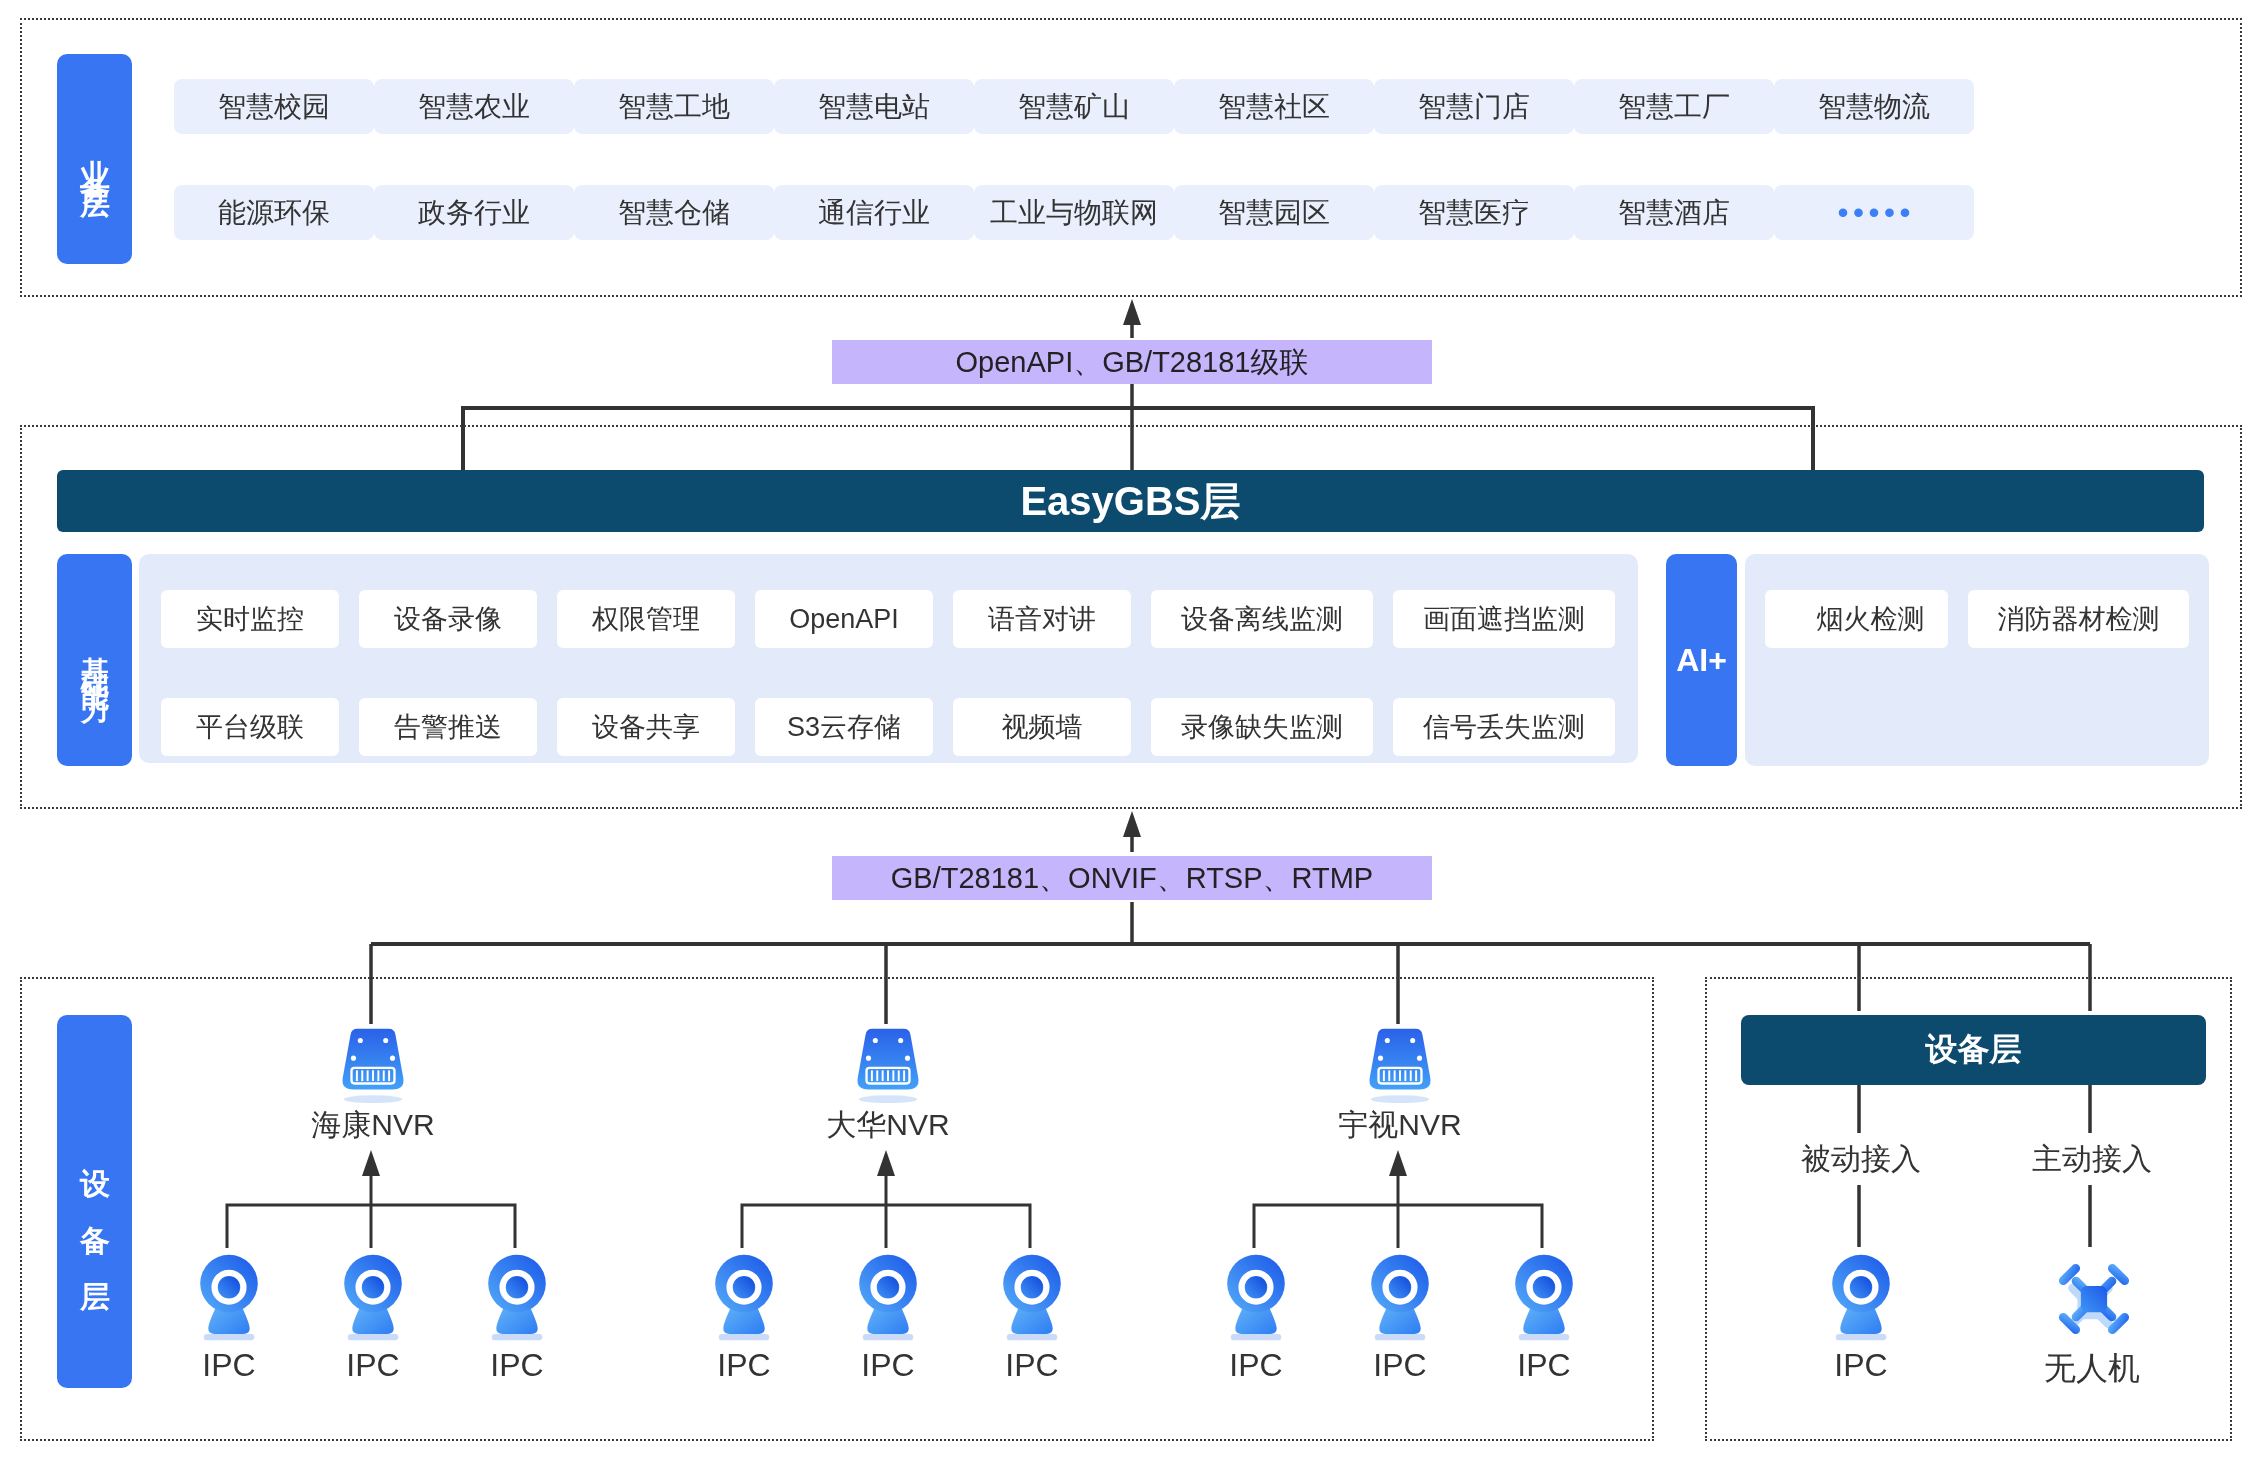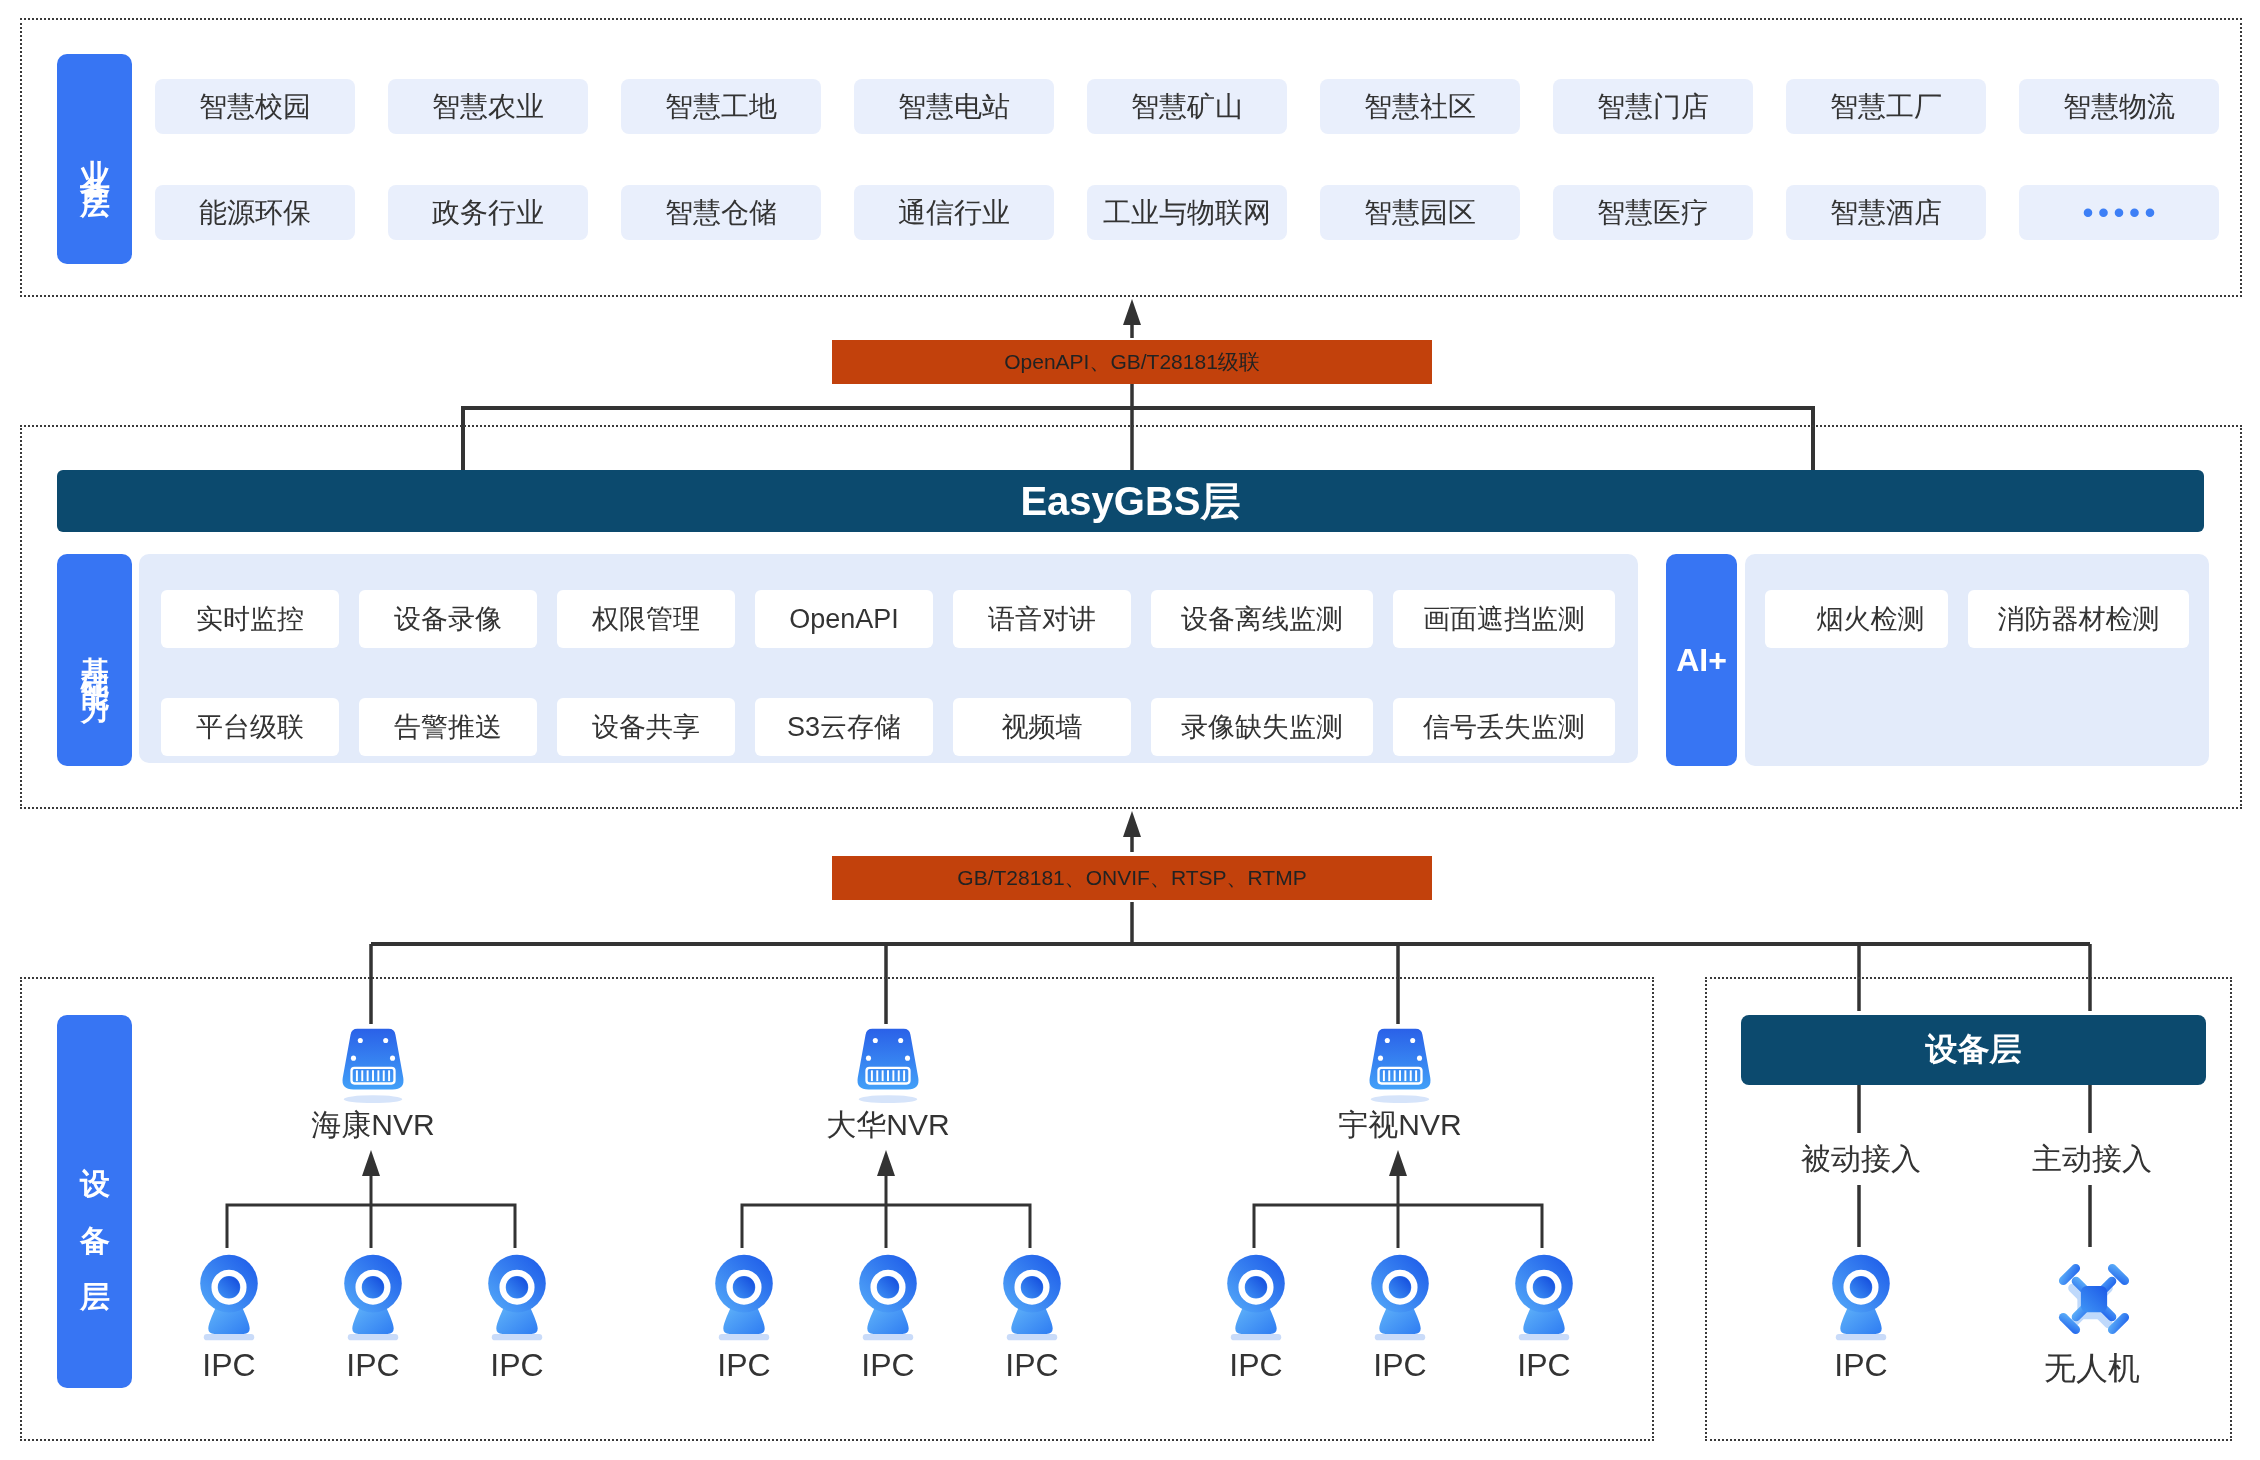--- a/index.html
+++ b/index.html
@@ -6,38 +6,38 @@
   html,body { background:#ffffff; }
   body { font-family:"Liberation Sans","DejaVu Sans",sans-serif; color:#333; }
   .stage { position:relative; width:2260px; height:1460px; background:#fff; overflow:hidden; }
 
   .dotted-box { position:absolute; border:2px dotted #3a3a3a; background:transparent; }
 
   .layer-tag { position:absolute; background:#3775F3; border-radius:10px; color:#fff;
                display:flex; align-items:center; justify-content:center; }
   .vtext { writing-mode:vertical-lr; text-orientation:upright; font-weight:600; }
 
-  .biz-row { position:absolute; left:133px; display:flex; gap:33px; }
+  .biz-row { position:absolute; left:152px; display:flex; }
   .biz-item { width:200px; height:55px; background:#E9EFFC; border-radius:8px;
               display:flex; align-items:center; justify-content:center;
               font-size:28px; color:#333; }
   .dots-item { color:#3D7FF6; font-weight:bold; font-size:30px; letter-spacing:5px; padding-left:5px; }
 
   .blue-bar { position:absolute; background:#0c4a6e; border-radius:6px; color:#fff;
               display:flex; align-items:center; justify-content:center; font-weight:bold; }
 
   .panel { position:absolute; background:#E3EBFA; border-radius:10px; }
   .cap-row { position:absolute; display:flex; gap:20px; }
   .cell { height:58px; background:#fff; border-radius:6px; display:flex; align-items:center;
           justify-content:center; font-size:27px; color:#333; width:178px; }
   .cell.wide { width:222px; }
   .cell.ai-s { width:183px;padding-left:28px; }
   .cell.ai-w { width:221px; }
 
-  .conn-label { position:absolute; font-size:21px; color:#222; text-align:center; background:#c2410c; }
+  .conn-label { position:absolute; font-size:29px; color:#222; text-align:center; background:#c4b5fd; }
 
   .node-label { position:absolute; text-align:center; color:#333; }
   .icon-box { position:absolute; display:flex; align-items:flex-end; justify-content:center; }
 
   svg.overlay { position:absolute; left:0; top:0; pointer-events:none; }
 </style>
 </head>
 <body>
 
 <div class="stage">

